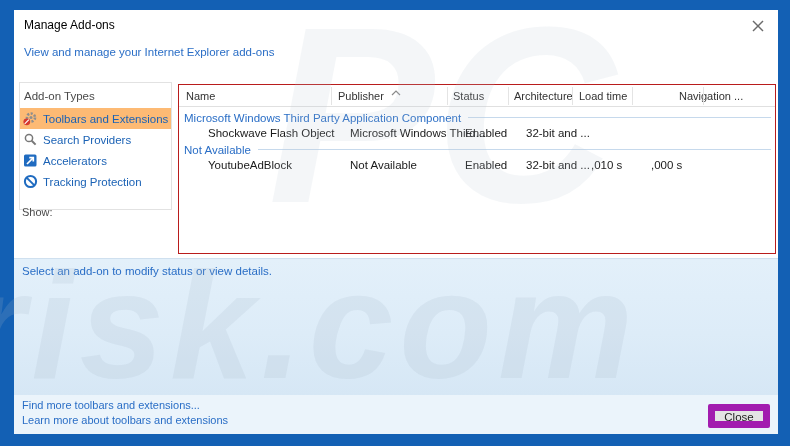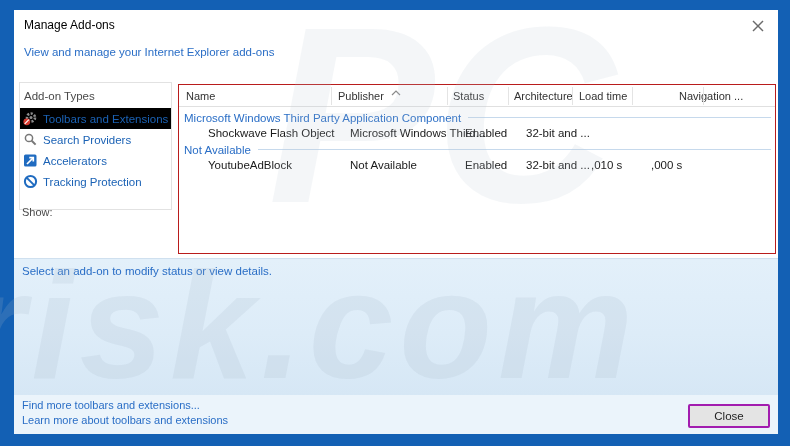--- a/index.html
+++ b/index.html
@@ -22,21 +22,21 @@
   .sidebar-box {
     position: absolute; left: 5px; top: 72px; width: 153px; height: 128px;
     border: 1px solid #e2e2e2; background: #fff;
   }
   .sidebar-header { font-size: 11.5px; color: #4a4a4a; padding: 7px 0 6px 4px; }
   .sb-item {
     display: flex; align-items: center; gap: 5px;
     height: 21px; padding-left: 3px; font-size: 11.5px; color: #1b62b5; cursor: pointer;
     white-space: nowrap;
   }
-  .sb-item.selected { background: #000000; }
+  .sb-item.selected { background: #fdba74; }
   .sb-item .icon { width: 15px; height: 15px; flex: 0 0 15px; position: relative; }
   .show-label { position: absolute; left: 8px; top: 196px; font-size: 11px; color: #4a4a4a; }
   .dropdown {
     position: absolute; left: 3px; top: 212px; width: 154px; height: 21px;
     background: #f2f2f2; border: 1px solid #999999;
     display: flex; align-items: center; justify-content: space-between;
     padding: 0 5px 0 5px; font-size: 11.5px; color: #1a1a1a; cursor: pointer;
     white-space: nowrap; overflow: hidden;
   }
 
@@ -69,22 +69,22 @@
   .hint { position: absolute; left: 8px; top: 6px; font-size: 11.5px; color: #2a6ec6; }
 
   
   .footer {
     position: absolute; left: 0; top: 385px; width: 100%; height: 39px;
     background: #ebf4fb;
   }
   .flink { position: absolute; left: 8px; font-size: 11px; color: #2a6ec6; cursor: pointer; }
   .flink1 { top: 4px; } .flink2 { top: 19px; }
   .close-btn {
-    position: absolute; right: 8px; top: 9px; width: 82px; height: 24px;
-    background: #e4e4e4; border: 2px solid #a21caf; border-radius: 2px;
+    position: absolute; right: 8px; top: 9px; width: 62px; height: 24px;
+    background: #e4e4e4; border: 7px solid #a21caf; border-radius: 2px;
     font-size: 11.5px; color: #222; font-family: "Liberation Sans", sans-serif; cursor: pointer;
   }
 
   
   .wm { position: absolute; font-style: italic; font-weight: bold; pointer-events: none; white-space: nowrap; z-index: 5; }
   .wm-pc { left: 268px; top: -28px; font-size: 250px; color: rgba(185,197,210,0.16); }
   .wm-risk { left: -34px; top: 238px; font-size: 152px; letter-spacing: 6px; color: rgba(168,184,200,0.18); }
 </style>
 </head>
 <body>

